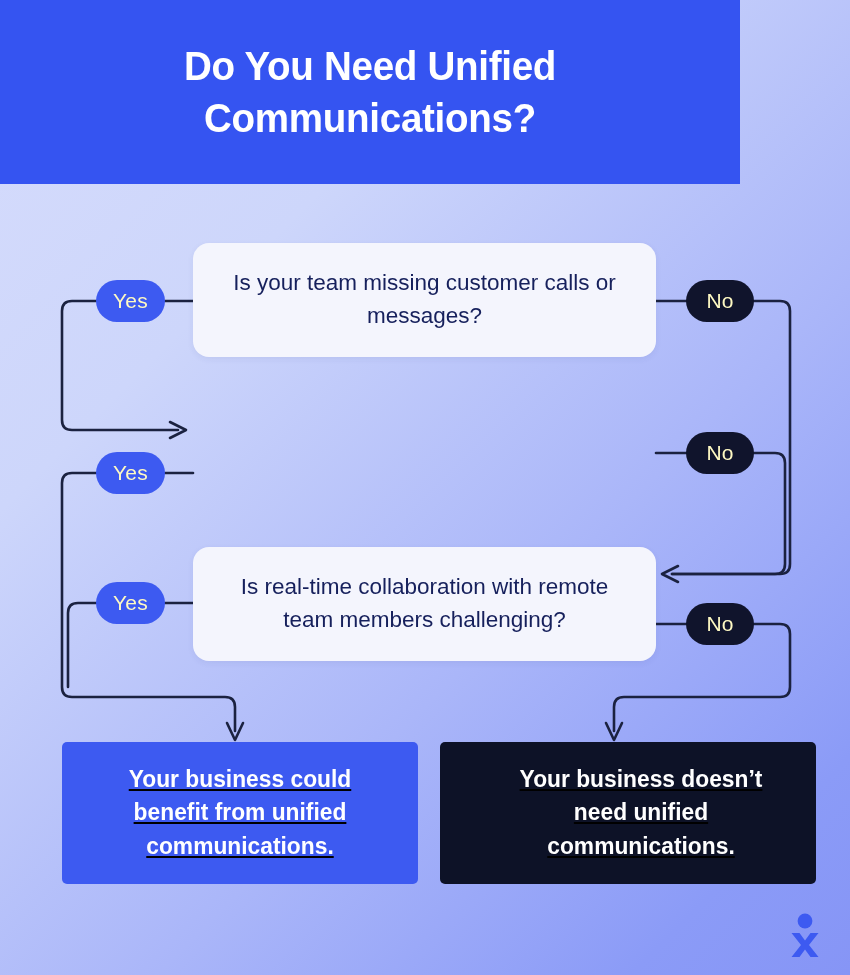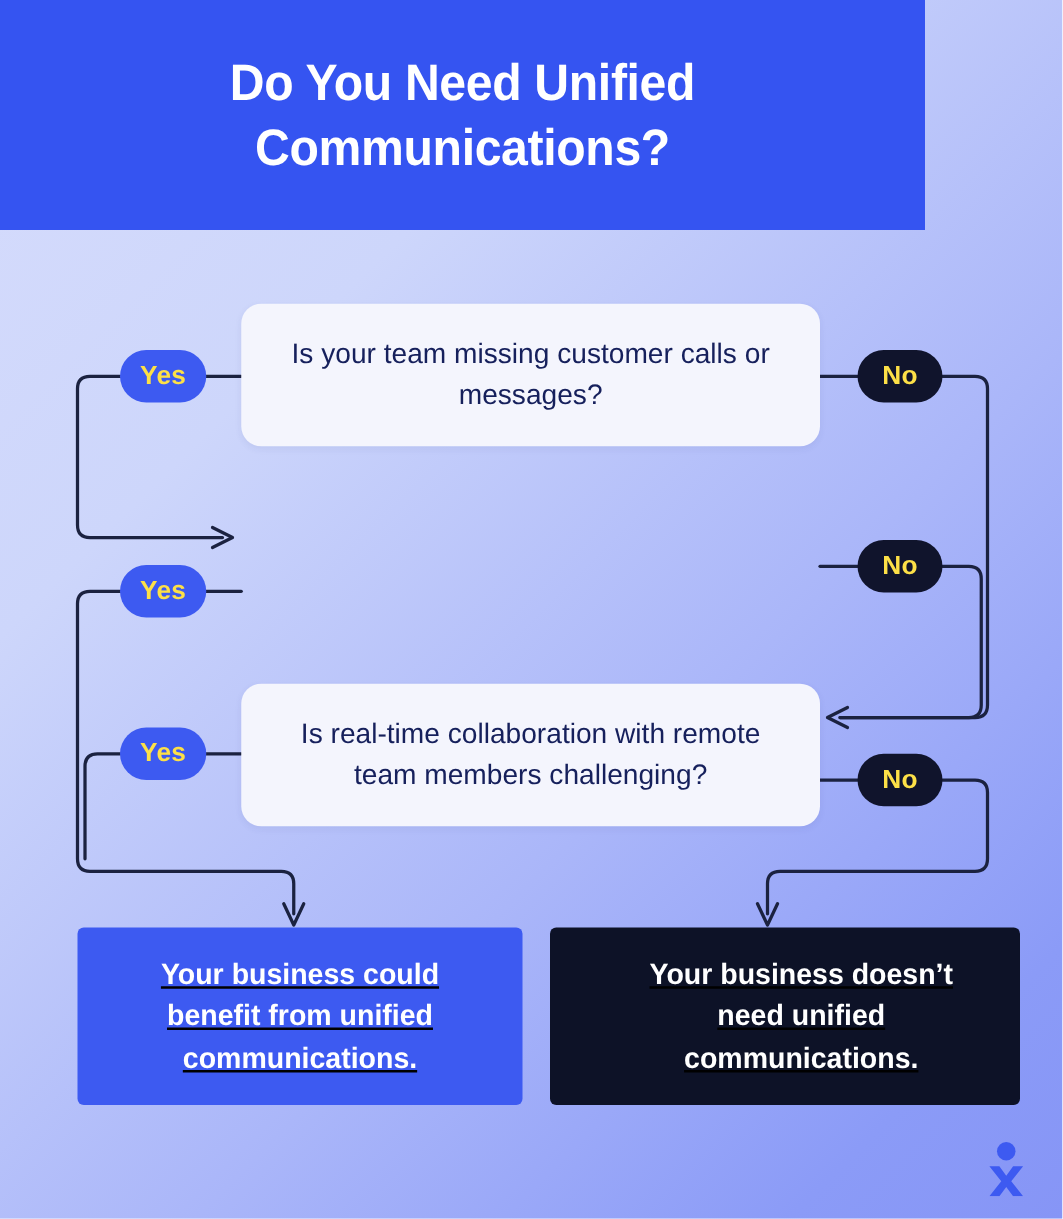--- a/index.html
+++ b/index.html
@@ -72,23 +72,23 @@
     padding: 0 22px;
   }
 
   
   .pill {
     position: absolute;
     display: flex;
     align-items: center;
     justify-content: center;
     border-radius: 999px;
-    font-weight: 700;
+    font-weight: 400;
     font-size: 21px;
-    color: #fde047;
+    color: #fef9c3;
     letter-spacing: 0.2px;
   }
   .pill-yes { background: #3d5af1; }
   .pill-no  { background: #10142c; justify-content: center; }
 
   
   .result {
     position: absolute;
     border-radius: 5px;
     display: flex;

